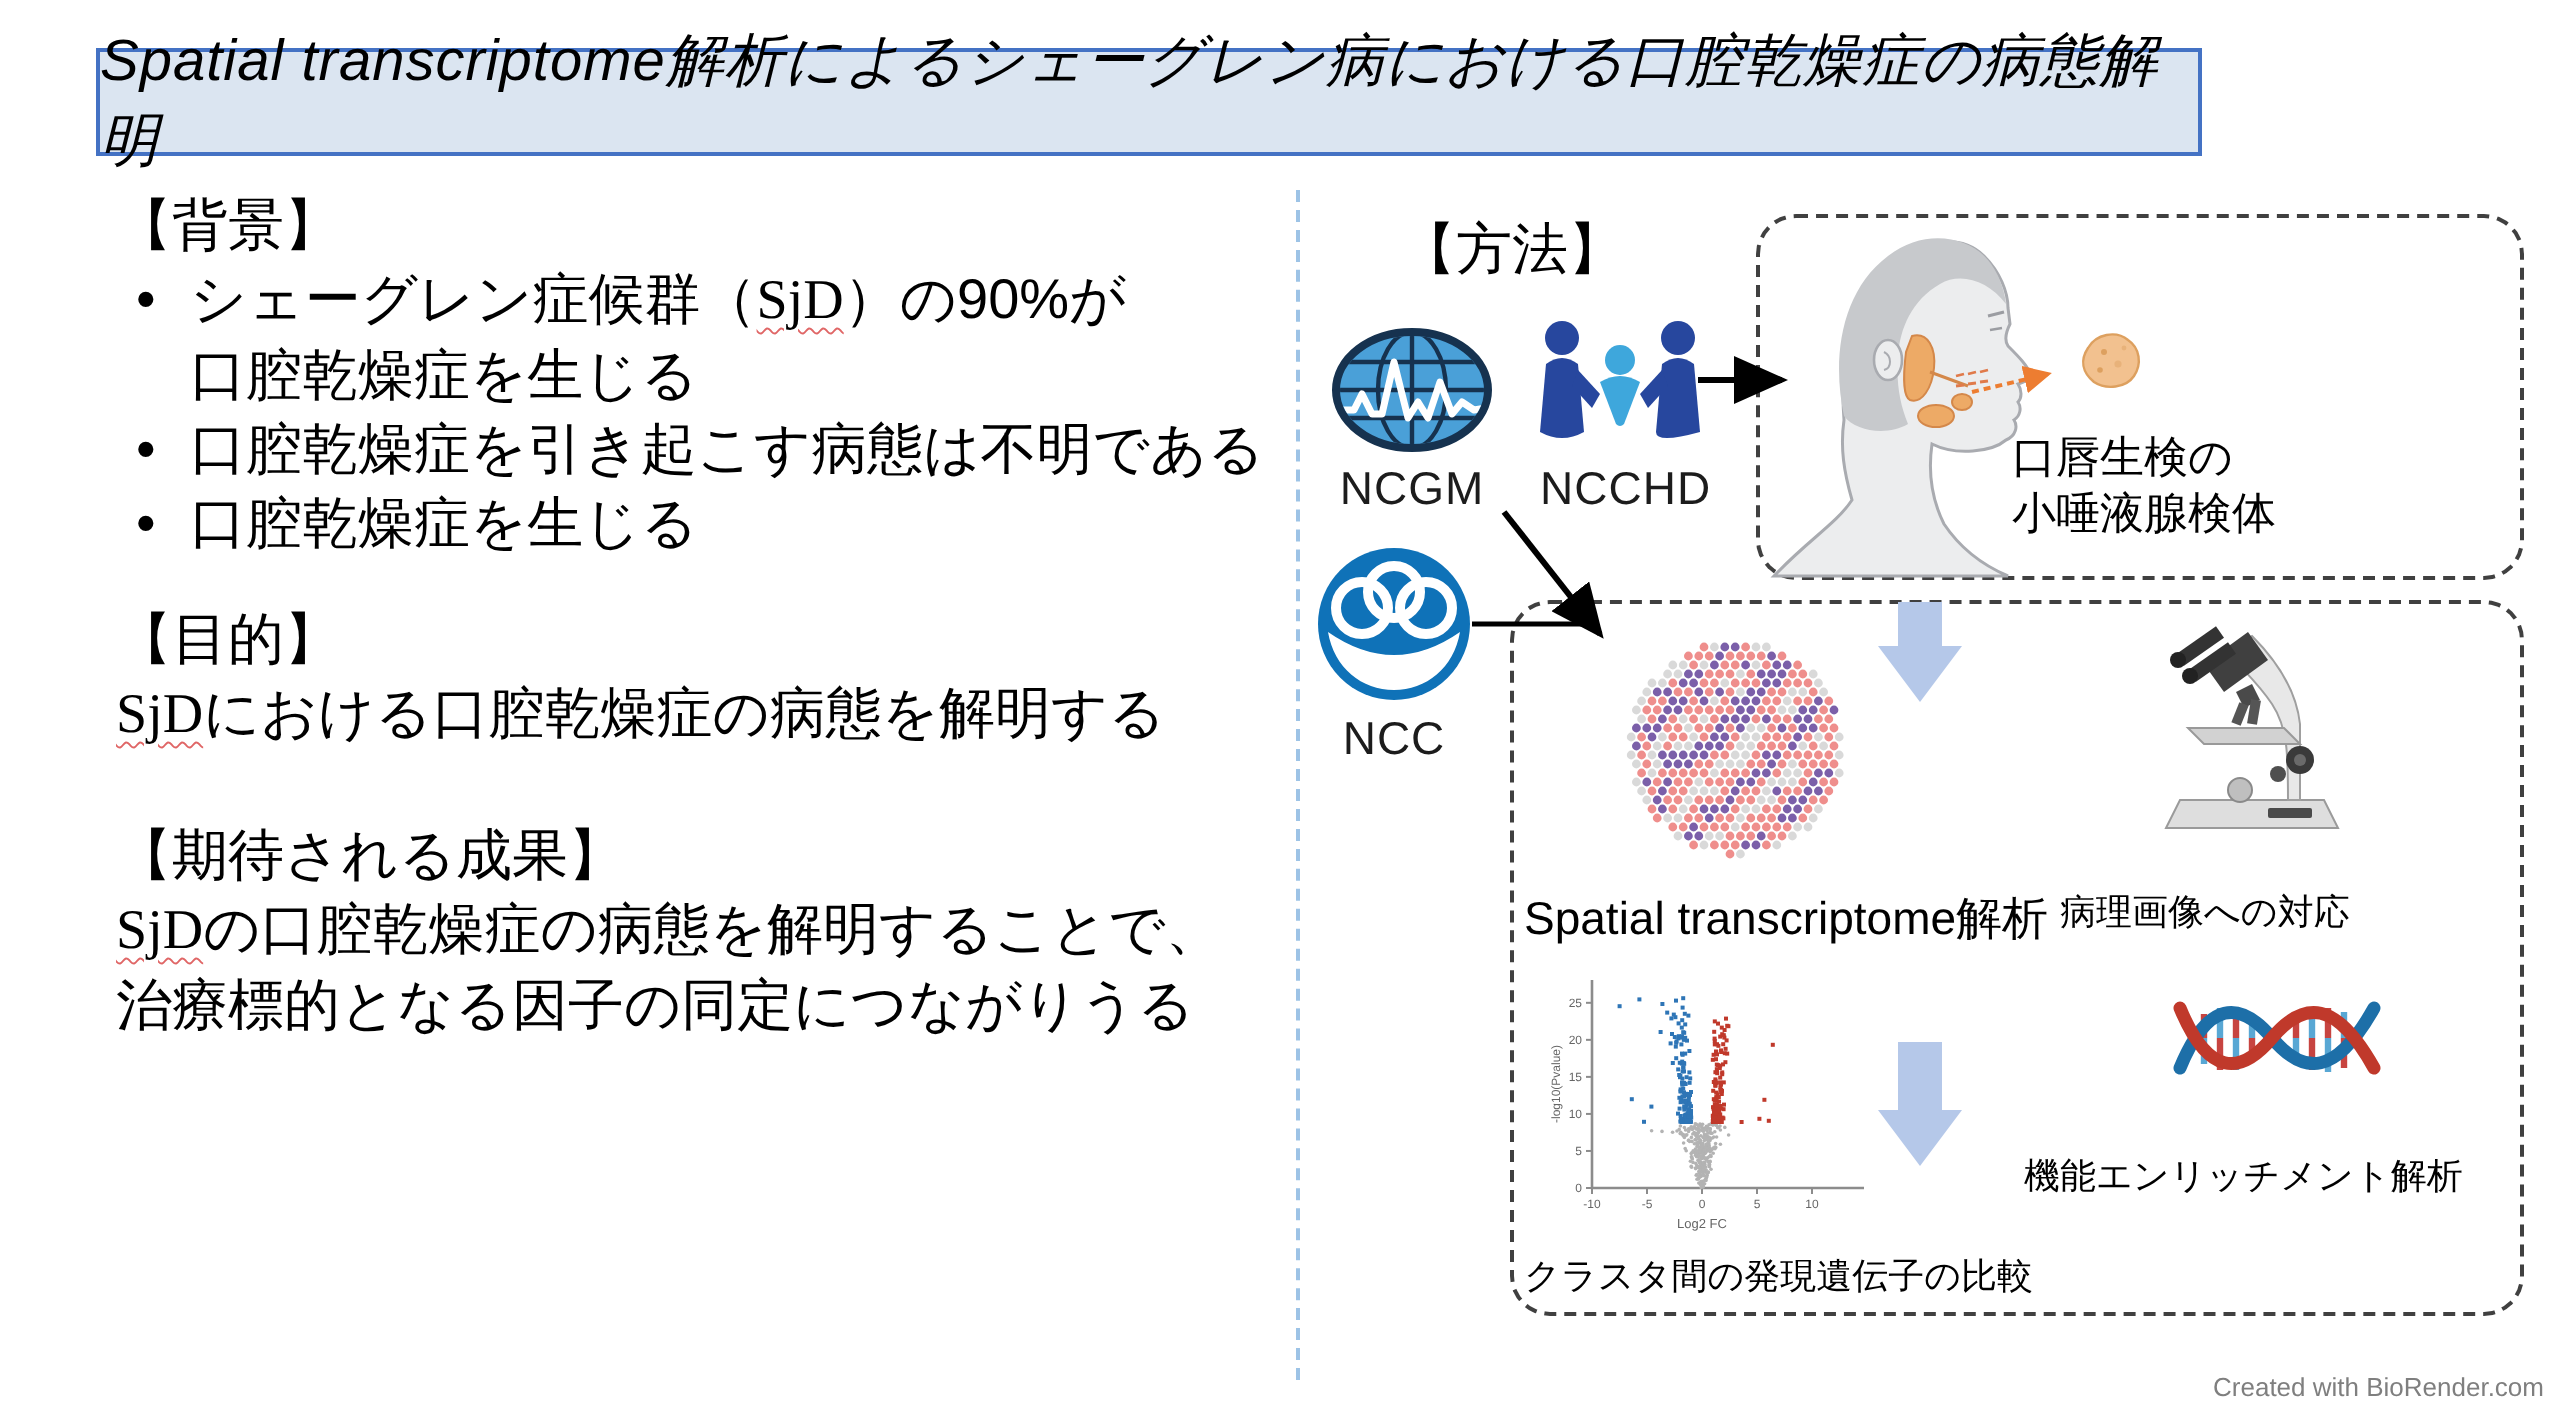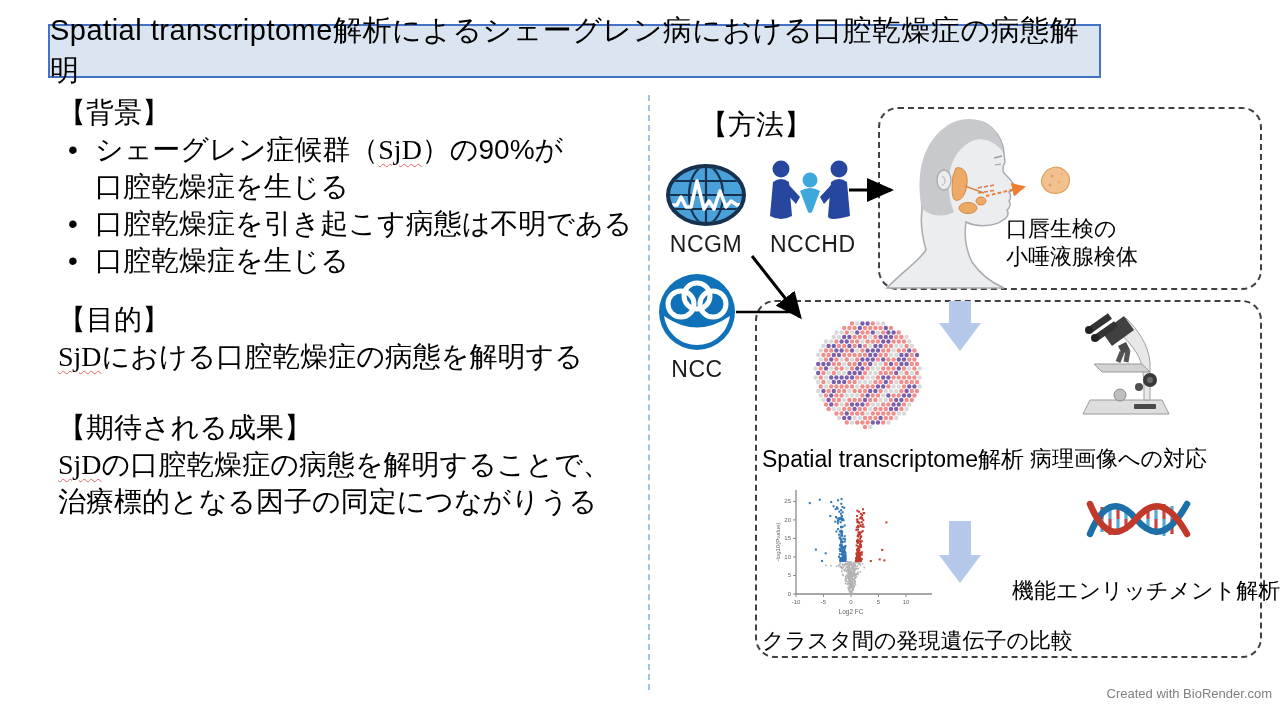--- a/index.html
+++ b/index.html
@@ -1,32 +1,32 @@
 <!DOCTYPE html>
 <html style="--title-fill: #dbe5f1; --title-border: #4472c4; --block-arrow: #b5c8e9; --divider: #9dc3e6; --dash: #404040; --wavy: #e06666; --ncgm: #4aa0d8; --ncchd-navy: #27479e; --ncchd-lb: #3ea7dc; --ncc: #0f72b8; --dna-red: #c0392b; --dna-blue: #1d6fa8; --gland: #edaa66; --orange-arrow: #ed7d31; --credit: #7f7f7f;"><head>
 <meta charset="utf-8">
 <style>
   html,body{margin:0;padding:0;background:#fff;}
   #stage{position:relative;width:1280px;height:712px;background:#fff;overflow:hidden;
          font-family:"Liberation Sans",sans-serif;color:#000;}
   #title-box{position:absolute;left:48px;top:24px;width:1053px;height:54px;
              background:var(--title-fill);border:2px solid var(--title-border);
              box-sizing:border-box;display:flex;align-items:center;justify-content:center;
-             font-size:29px;letter-spacing:.5px;}
+             font-size:29px;letter-spacing:.5px;font-style:italic;}
   .ltext{position:absolute;font-size:28px;line-height:37px;margin-left:40px;}
   .bullet{position:relative;padding-left:37px;}
   .bullet::before{content:"\2022";position:absolute;left:10px;top:0;}
   .sjd{text-decoration:underline;text-decoration-style:wavy;
        text-decoration-color:var(--wavy);text-decoration-thickness:1px;text-underline-offset:4px;font-family:Liberation Serif, serif;}
   #divider{position:absolute;left:648px;top:95px;height:595px;width:0;
            border-left:2px dashed var(--divider);}
   .dashed-box{position:absolute;border:2px dashed var(--dash);border-radius:20px;box-sizing:border-box;}
   #biopsy-box{left:878px;top:107px;width:384px;height:183px;}
   #analysis-box{left:755px;top:300px;width:507px;height:358px;}
-  .mlabel{position:absolute;font-size:22px;white-space:nowrap;}
+  .mlabel{position:absolute;font-size:18px;white-space:nowrap;}
   .logo-label{position:absolute;font-size:23px;color:#1c1c1c;text-align:center;letter-spacing:.5px;}
   #biopsy-label{position:absolute;left:1006px;top:215px;font-size:22px;line-height:28px;}
   #credit{position:absolute;right:8px;top:686px;font-size:13px;color:var(--credit);}
   svg{position:absolute;overflow:visible;}
   #connectors{left:0;top:0;pointer-events:none;}
   .abs{position:absolute;}
 </style>
 </head>
 <body>
 

